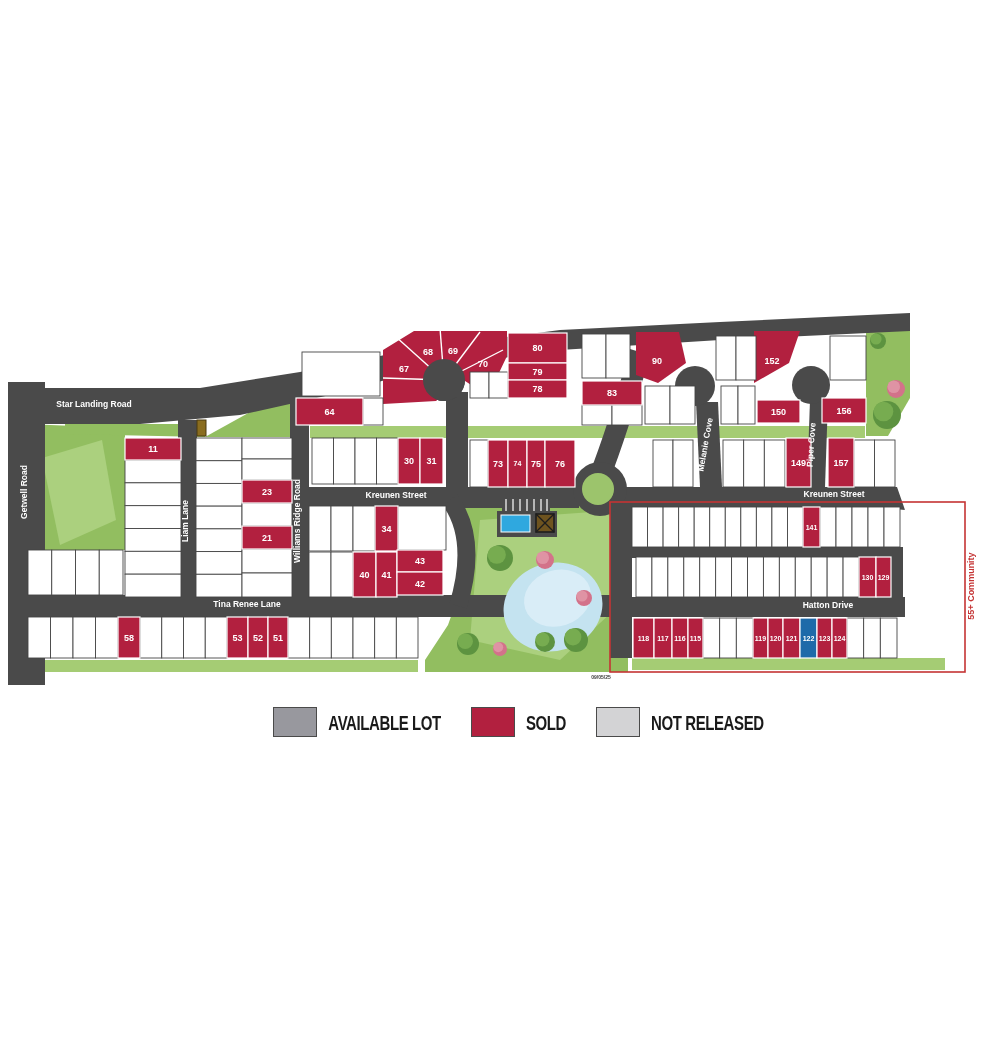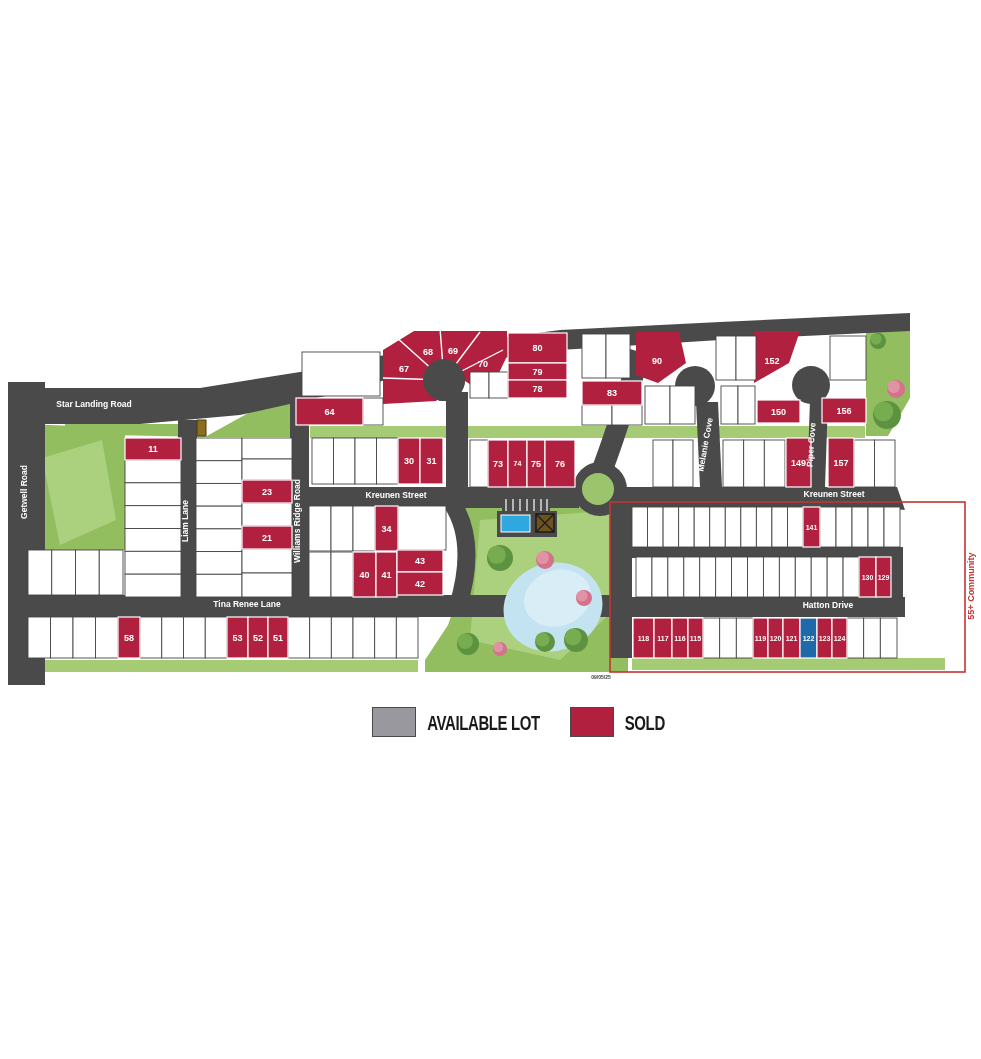--- a/index.html
+++ b/index.html
@@ -450,14 +450,18 @@
 
   <div class="legend">
     <div class="legend-item">
       <span class="swatch" style="background: rgb(152, 152, 158);"></span>
       <span class="legend-label">AVAILABLE LOT</span>
     </div>
     <div class="legend-item">
       <span class="swatch" style="background: rgb(178, 32, 63);"></span>
       <span class="legend-label">SOLD</span>
     </div>
+    <div class="legend-item">
+      <span class="swatch" style="background: rgb(211, 211, 213);"></span>
+      <span class="legend-label">NOT RELEASED</span>
+    </div>
   </div>
 </div>
 
 </body></html>

